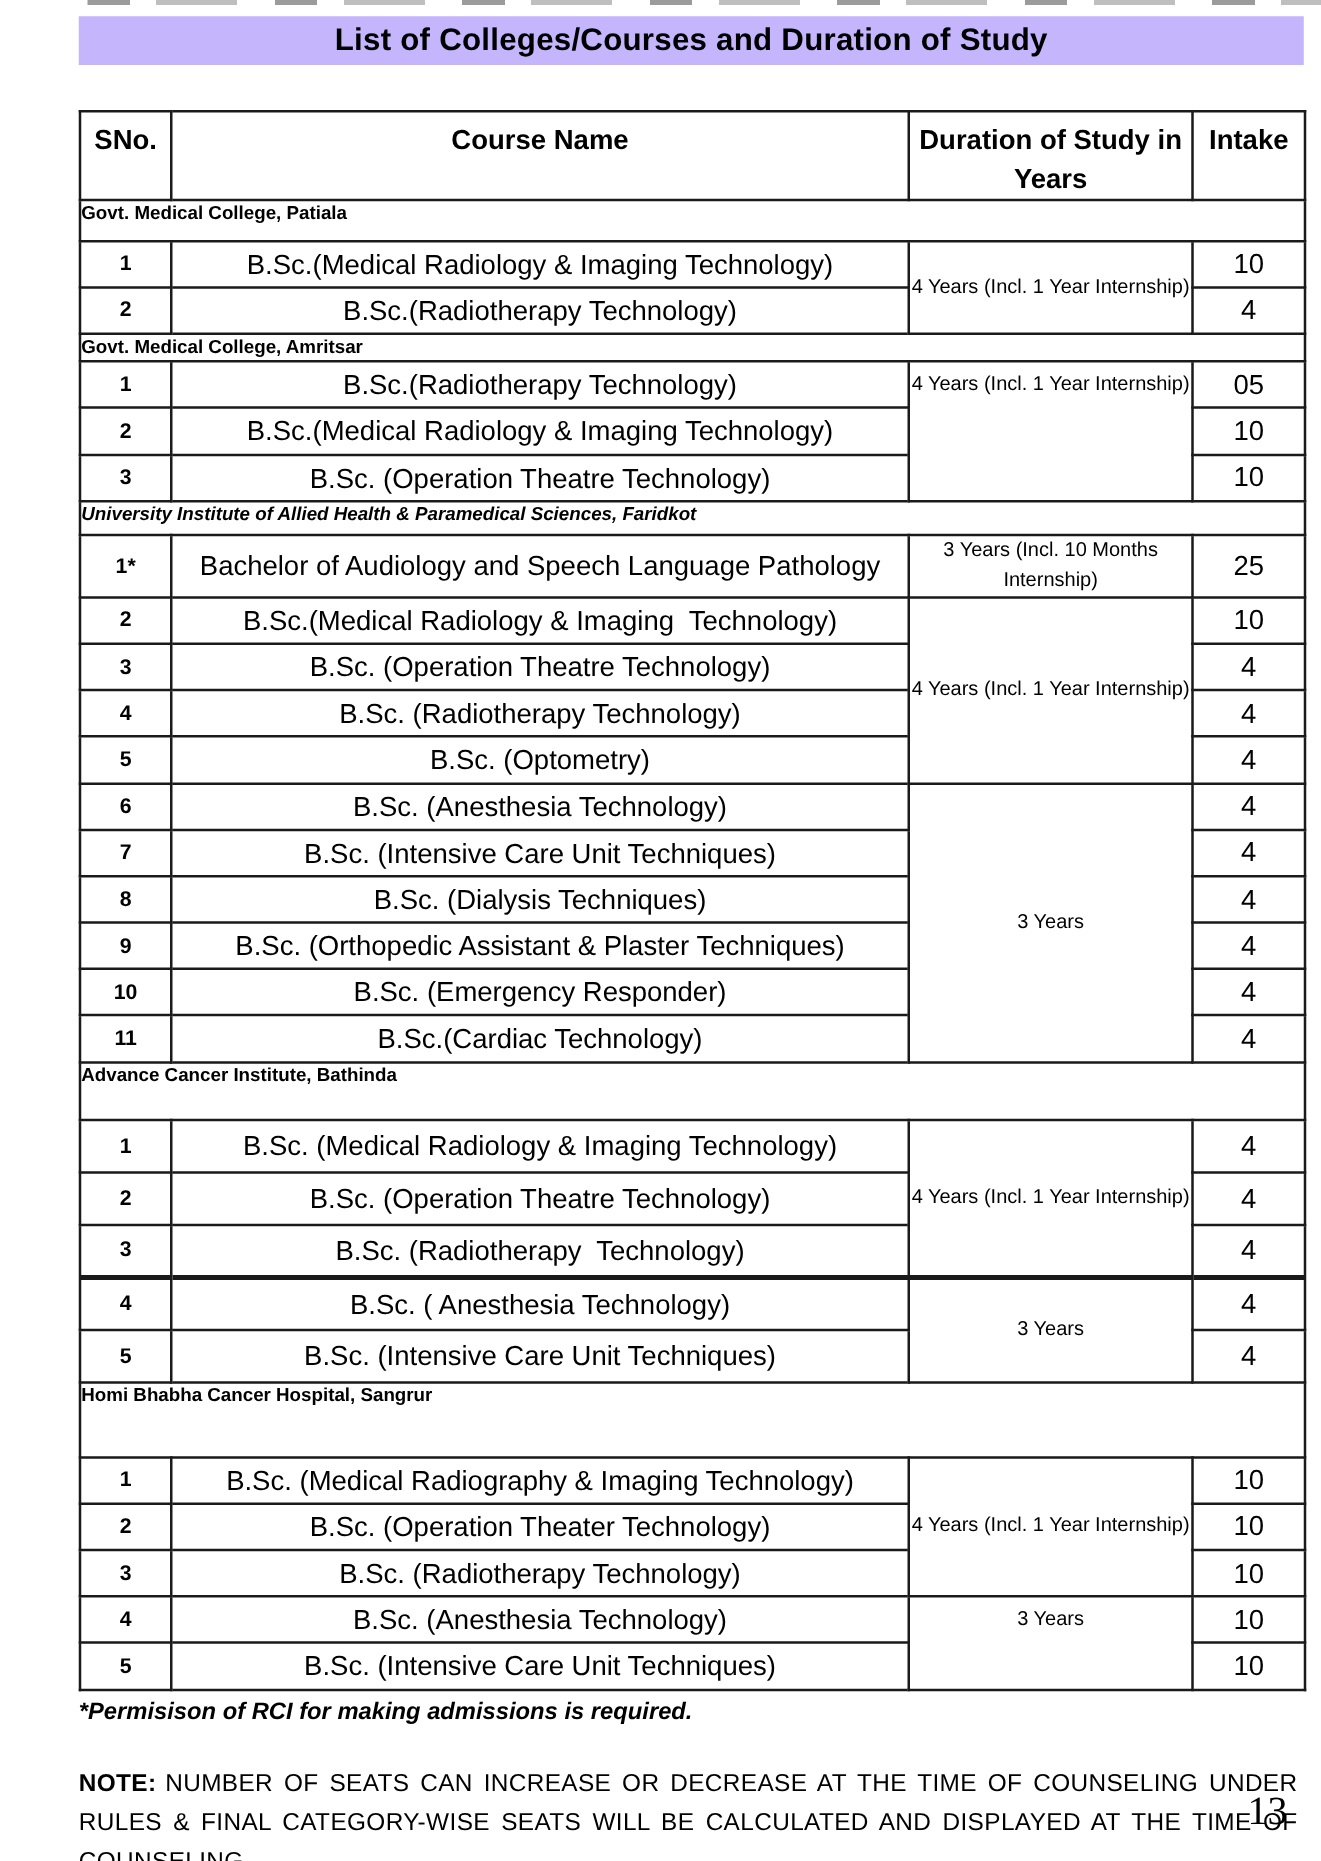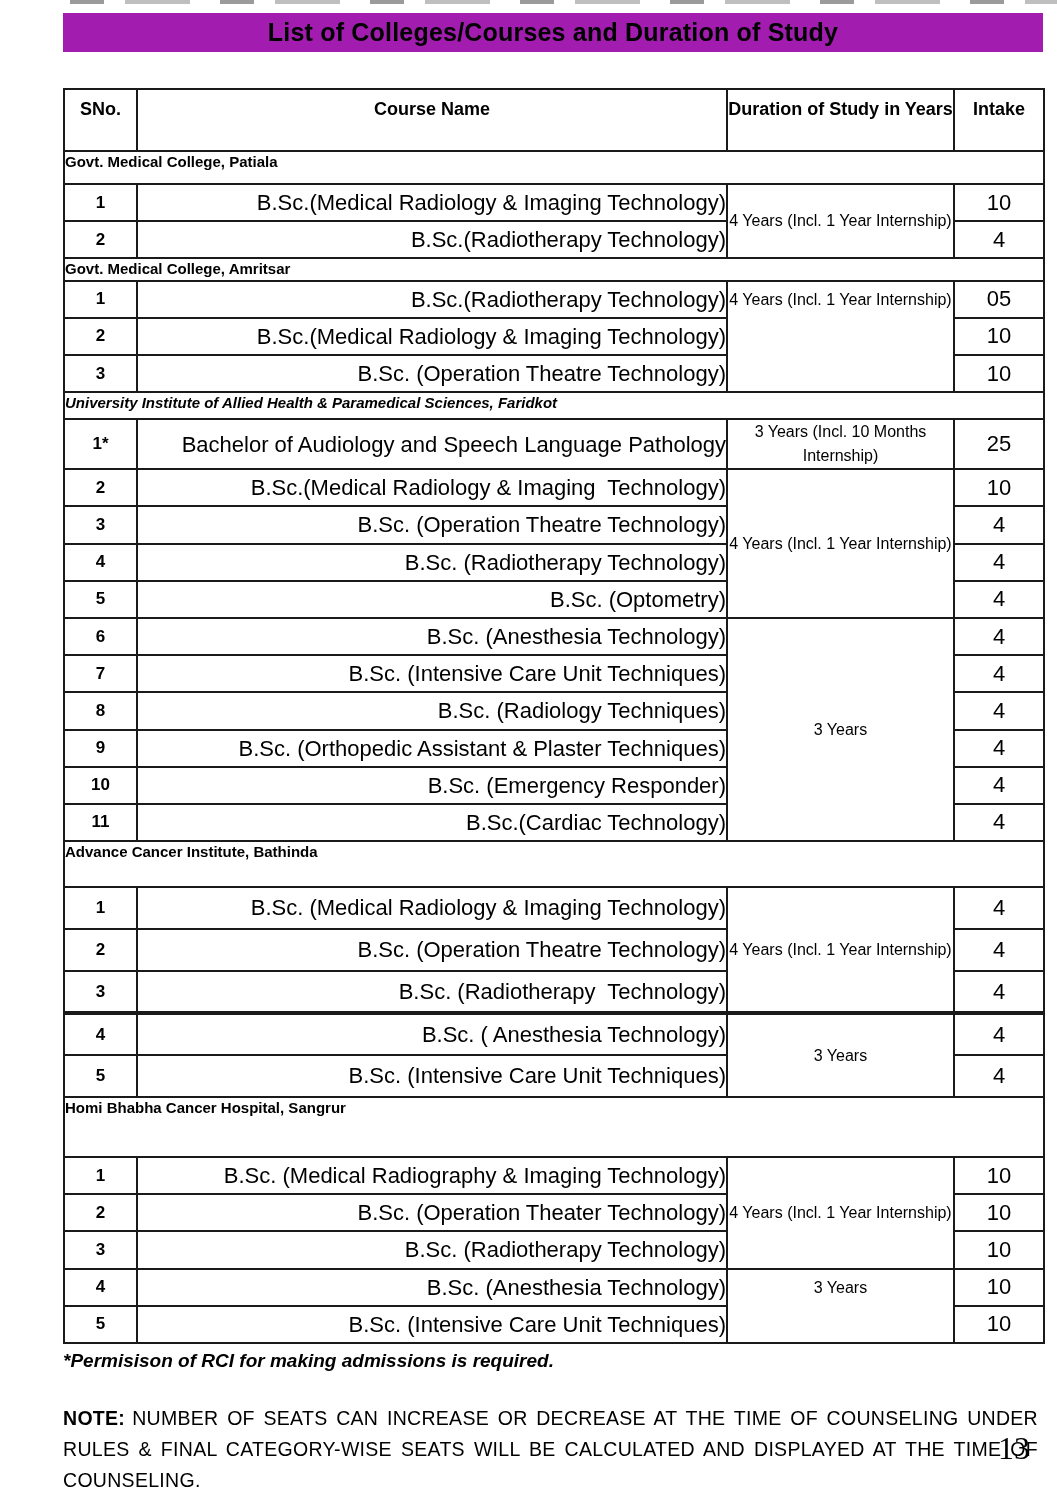--- a/index.html
+++ b/index.html
@@ -43,21 +43,21 @@
   table.courses col.c-sno      { width: 73px; }
   table.courses col.c-course   { width: 590px; }
   table.courses col.c-duration { width: 227px; }
   table.courses col.c-intake   { width: 90px; }
 
   table.courses th, table.courses td {
     border: 2px solid #1a1a1a;
     padding: 0;
   }
   table.courses th {
-    font-size: 18px;
+    font-size: 22px;
     font-weight: bold;
     text-align: center;
     vertical-align: top;
     padding-top: 7px;
     height: 62px;
     line-height: 1.4;
   }
   td.section-header {
     font-weight: bold;
     font-size: 15px;
@@ -67,21 +67,21 @@
     line-height: 1.35;
   }
   td.sno-cell {
     font-weight: bold;
     font-size: 17px;
     text-align: center;
     vertical-align: middle;
   }
   td.course-cell {
     font-size: 22px;
-    text-align: right;
+    text-align: center;
     padding-left: 21px;
     vertical-align: middle;
     white-space: pre-wrap;
     line-height: 1.6;
   }
   td.duration-cell {
     font-size: 16px;
     text-align: center;
     vertical-align: middle;
     line-height: 1.5;
@@ -127,21 +127,21 @@
     bottom: 22px;
     font-family: "Liberation Serif", serif;
     font-size: 32px;
   }
 </style>
 </head>
 <body>
 
 <div class="scan-artifact"></div>
 
-<div class="banner" style="background: #a21caf;">
+<div class="banner" style="background: #c4b5fd;">
   <span>List of Colleges/Courses and Duration of Study</span>
 </div>
 
 <table class="courses">
   <colgroup>
     <col class="c-sno">
       <col class="c-course">
       <col class="c-duration">
       <col class="c-intake">
   </colgroup>
@@ -223,21 +223,21 @@
         <td class="duration-cell" rowspan="6">3 Years</td>
         <td class="intake-cell">4</td>
       </tr>
       <tr class="course-row sec-2">
         <td class="sno-cell">7</td>
         <td class="course-cell">B.Sc. (Intensive Care Unit Techniques)</td>
         <td class="intake-cell">4</td>
       </tr>
       <tr class="course-row sec-2">
         <td class="sno-cell">8</td>
-        <td class="course-cell">B.Sc. (Radiology Techniques)</td>
+        <td class="course-cell">B.Sc. (Dialysis Techniques)</td>
         <td class="intake-cell">4</td>
       </tr>
       <tr class="course-row sec-2">
         <td class="sno-cell">9</td>
         <td class="course-cell">B.Sc. (Orthopedic Assistant &amp; Plaster Techniques)</td>
         <td class="intake-cell">4</td>
       </tr>
       <tr class="course-row sec-2">
         <td class="sno-cell">10</td>
         <td class="course-cell">B.Sc. (Emergency Responder)</td>

